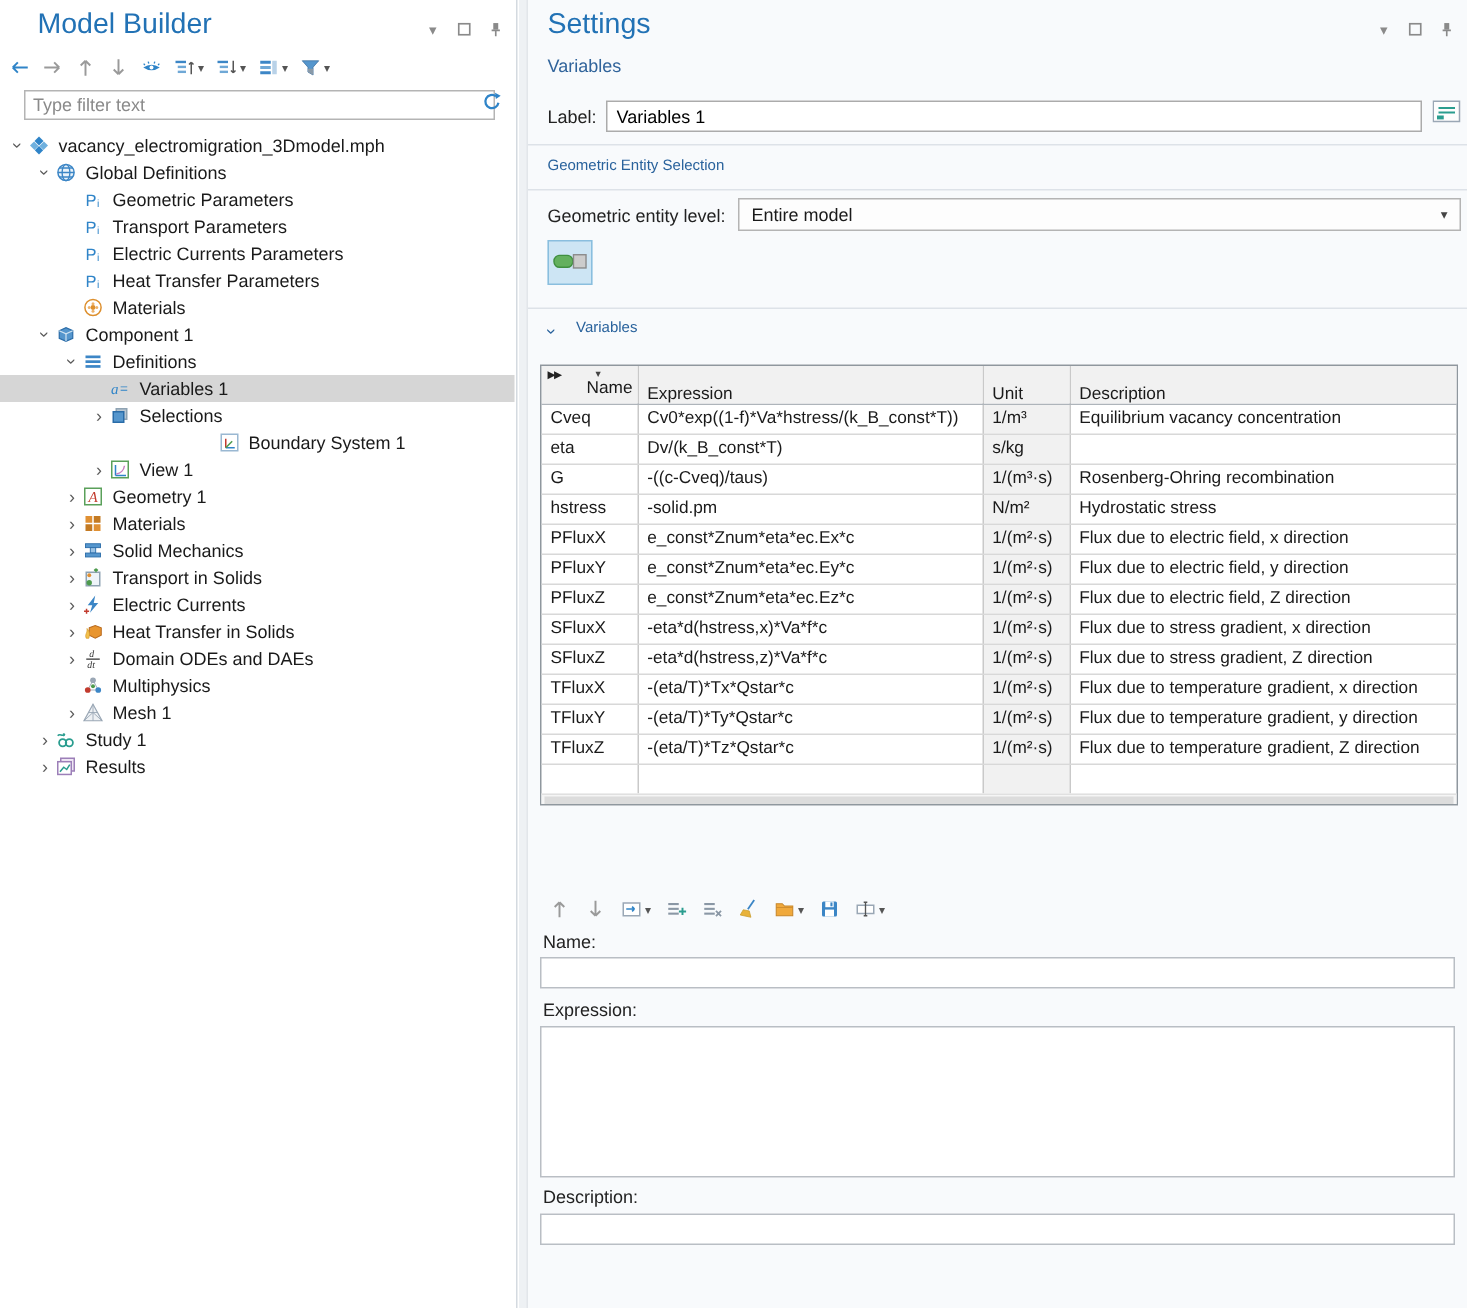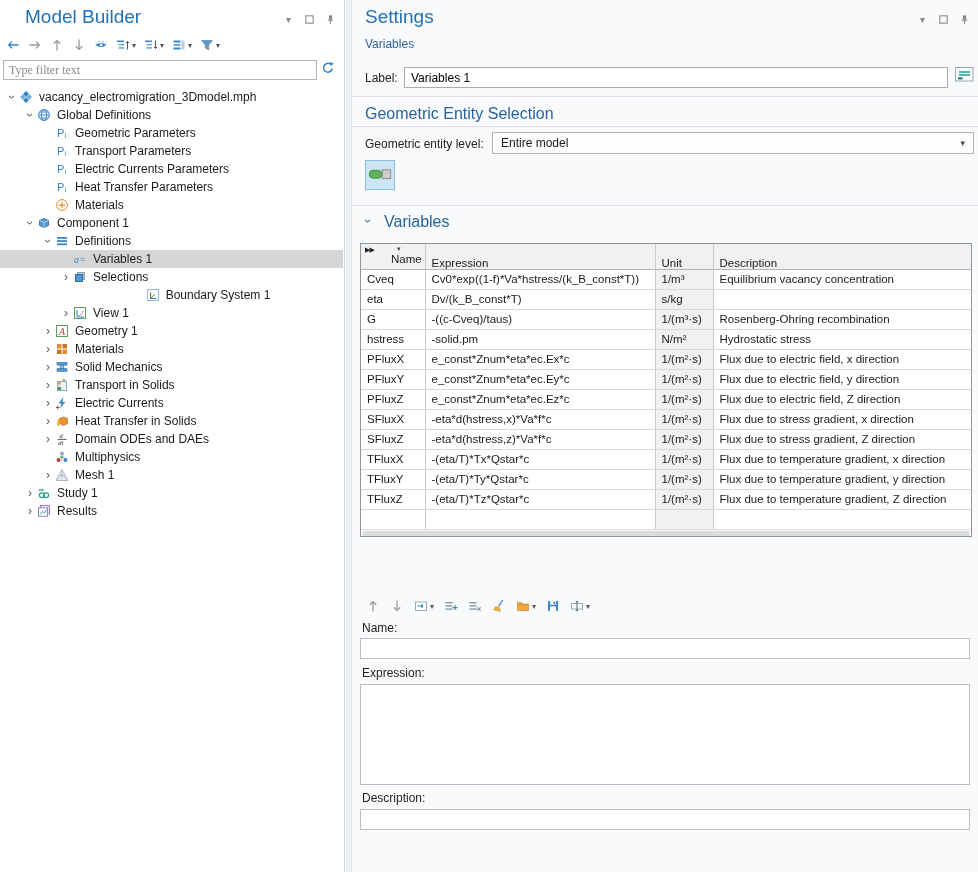--- a/index.html
+++ b/index.html
@@ -14,41 +14,41 @@
   #settings-panel { position:absolute; left:352px; top:0; width:626px; height:872px; background:#f8fafc; }
 
   
   .mb-title { position:absolute; left:9px; top:6px; font-size:19px; color:#2272b5; white-space:nowrap;margin-left:16px; }
   .winicons { position:absolute; top:13px; right:7px; display:flex; align-items:center; gap:8px; }
   .winicons .wicon { display:inline-flex; align-items:center; justify-content:center; width:13px; height:13px; color:#8a8a8a; font-size:10px; }
   .mb-toolbar { position:absolute; left:5px; top:35px; display:flex; align-items:center; gap:7px; height:20px; }
   .tbtn { display:inline-flex; align-items:center; gap:1px; height:18px; cursor:default; }
   .tbtn .glyph { display:inline-flex; align-items:center; justify-content:center; width:15px; height:15px; }
   .dd { font-size:8px; color:#555; margin-left:1px; }
-  .mb-filter { position:absolute; left:3px; top:60px; width:314px; height:20px; border:1px solid #b4b4b4; background:#fff; font-family:Liberation Serif, serif; font-size:12px; color:#333; padding:0 5px; }
+  .mb-filter { position:absolute; left:16px; top:60px; width:314px; height:20px; border:1px solid #b4b4b4; background:#fff; font-family:Liberation Sans, sans-serif; font-size:12px; color:#333; padding:0 5px; }
   .mb-filter::placeholder { color:#8a8a8a; }
   .mb-refresh { position:absolute; right:7px; top:60px; width:18px; height:18px; display:flex; align-items:center; justify-content:center; }
 
   
   #tree { position:absolute; left:0; top:88px; right:1px; }
   .tree-row { height:18px; display:flex; align-items:center; white-space:nowrap; }
   .tree-row.selected { background:#d6d6d6; }
   .chev { width:12px; min-width:12px; display:inline-flex; align-items:center; justify-content:center; color:#5a5a5a; font-size:12px; line-height:12px; }
   .chev.expanded { transform:rotate(90deg); }
   .ticon { width:16px; min-width:16px; height:14px; display:inline-flex; align-items:center; justify-content:center; margin-right:5px; }
   .tlabel { font-size:12px; }
 
   
   .st-title { position:absolute; left:13px; top:6px; font-size:19px; color:#2272b5; }
   .st-sub { position:absolute; left:13px; top:37px; font-size:12px; color:#31649b; }
   .label-caption { position:absolute; left:13px; top:71px; color:#222; }
   .label-input { position:absolute; left:52px; top:67px; width:544px; height:21px; border:1px solid #ababab; background:#fff; padding:0 6px; font-family:"Liberation Sans",sans-serif; font-size:12px; }
   .label-edit { position:absolute; left:602px; top:66px; width:21px; height:19px; display:flex; align-items:center; justify-content:center; }
   .sep { position:absolute; left:0; right:0; height:0; border-top:1px solid #dde2e8; }
-  .sec-head { position:absolute; font-size:16px; color:#29629c; white-space:nowrap; }
+  .sec-head { position:absolute; font-size:10px; color:#29629c; white-space:nowrap; }
   .sec-chev { position:absolute; color:#29629c; font-size:12px; transform:rotate(90deg); }
   .geo-label { position:absolute; left:13px; top:137px; color:#222; }
   .geo-select { position:absolute; left:140px; top:132px; width:482px; height:22px; border:1px solid #b4b4b4; background:#fdfdfd; display:flex; align-items:center; padding:0 8px; }
   .geo-select .selcaret { margin-left:auto; font-size:9px; color:#444; }
   .toggle-btn { position:absolute; left:13px; top:160px; width:30px; height:30px; background:#cde5f4; border:1px solid #8abede; display:flex; align-items:center; justify-content:center; }
 
   
   .var-table-wrap { position:absolute; left:8px; top:243px; width:612px; border:1px solid #8f979e; background:#fff; }
   table.vars { border-collapse:collapse; table-layout:fixed; width:610px; font-size:11.5px; }
   table.vars th { height:25px; background:#f1f1f1; border-right:1px solid #c9c9c9; border-bottom:1px solid #aeb4ba; font-weight:normal; text-align:left; padding:0 6px; position:relative; vertical-align:bottom; }

